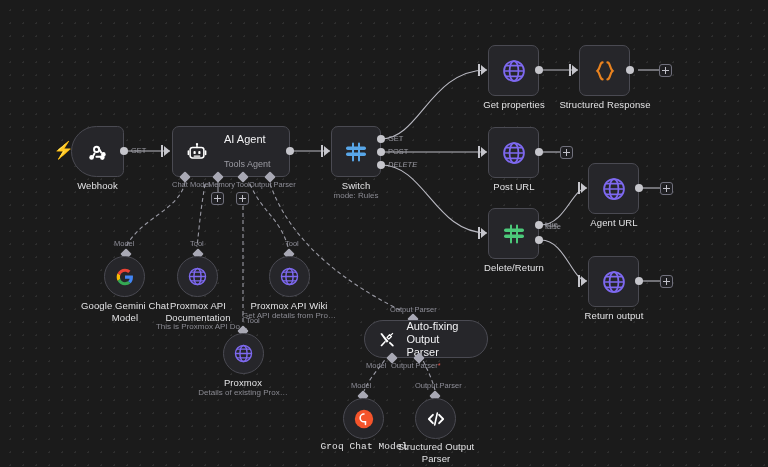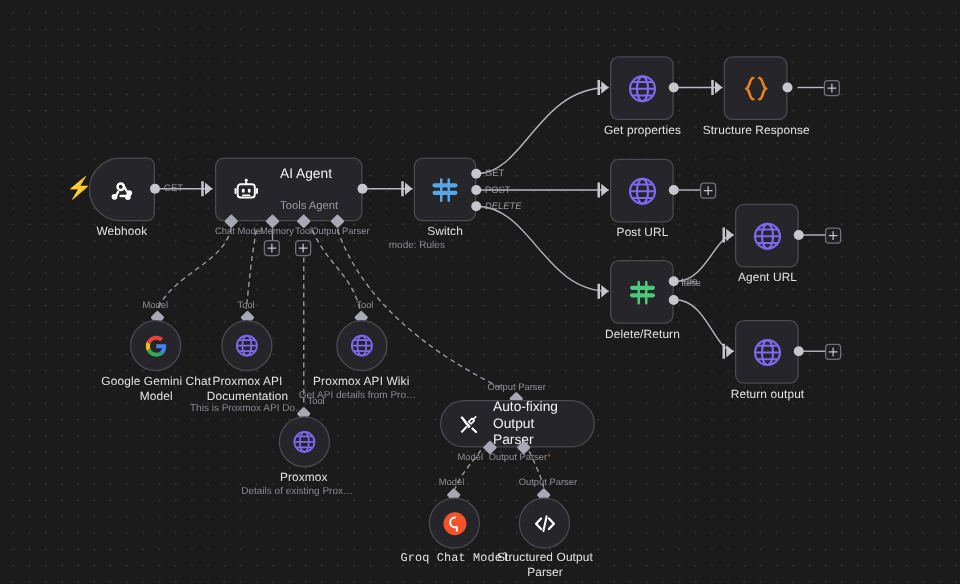--- a/index.html
+++ b/index.html
@@ -40,20 +40,21 @@
     position:absolute;
     text-align:center;
     font-size:9.5px;
     color:#e3e3e5;
     line-height:12px;
     letter-spacing:.1px;
     white-space:pre-line;
   }
   .subcaption{
     position:absolute;
+    text-align:center;
     font-size:8px;
     color:#8b8b93;
     line-height:10px;
     white-space:nowrap;
     overflow:hidden;
   }
   .ntitle{font-size:11px;color:#f2f2f4;line-height:13px;}
   .nsub{font-size:9px;color:#9b9ba3;line-height:11px;margin-top:13px;}
   .titlewrap{display:flex;flex-direction:column;justify-content:center;}
 
@@ -234,21 +235,21 @@
     <div class="inarrow" style="left:572px;top:65px;"></div>
     <div class="inbar" style="left:569px;top:64px;"></div>
     <div class="box" style="left:579px;top:45px;width:51px;height:51px;">
       <svg width="28" height="28" viewBox="0 0 28 28">
         <path d="M11.6 5.4 C 8.6 5.4 9.4 11.6 6.4 13.9 C 9.4 16.2 8.6 22.4 11.6 22.4" fill="none" stroke="#e8821f" stroke-width="2.1" stroke-linecap="round"></path>
         <path d="M16.4 5.4 C 19.4 5.4 18.6 11.6 21.6 13.9 C 18.6 16.2 19.4 22.4 16.4 22.4" fill="none" stroke="#e8821f" stroke-width="2.1" stroke-linecap="round"></path>
       </svg>
     </div>
     <div class="port" style="left:626px;top:66px;"></div>
     <div class="plusbtn" style="left:659px;top:64px;"></div>
-    <div class="caption" style="left:559px;top:99px;width:92px;">Structure Response</div>
+    <div class="caption" style="left:559px;top:99px;width:92px;">Structured Response</div>
   </div>
 
   <div class="node">
     <div class="inarrow" style="left:481px;top:147px;"></div>
     <div class="inbar" style="left:478px;top:146px;"></div>
     <div class="box" style="left:488px;top:127px;width:51px;height:51px;">
       <svg width="26" height="26" viewBox="0 0 24 24">
         <circle cx="12" cy="12" r="9.2" fill="none" stroke="#7e69f0" stroke-width="1.6"></circle>
         <ellipse cx="12" cy="12" rx="4.1" ry="9.2" fill="none" stroke="#7e69f0" stroke-width="1.6"></ellipse>
         <path d="M2.8 12 h18.4 M4.3 7 h15.4 M4.3 17 h15.4" stroke="#7e69f0" stroke-width="1.5"></path>
@@ -360,21 +361,21 @@
         <path d="M2.8 12 h18.4 M4.3 7 h15.4 M4.3 17 h15.4" stroke="#7e69f0" stroke-width="1.5"></path>
       </svg>
     </div>
     <div class="caption" style="left:197px;top:377px;width:92px;">Proxmox</div>
     <div class="subcaption" style="left:193px;top:388px;width:100px;">Details of existing Prox…</div>
   </div>
 
   <div class="node">
     <div class="plabel" style="left:390px;top:305px;">Output Parser</div>
     <div class="diamond" style="left:409px;top:315px;"></div>
-    <div class="box wide" style="left:352px;top:320px;width:124px;height:38px;border-radius:19px;">
+    <div class="box wide" style="left:364px;top:320px;width:124px;height:38px;border-radius:19px;">
       <svg width="19" height="19" viewBox="0 0 24 24">
         <path d="M3.2 4.2 L5.4 3 L14.6 14.4 L12.2 16.4 Z" fill="#ffffff"></path>
         <path d="M16.5 16.5 L20.5 20.5" stroke="#ffffff" stroke-width="2.4" stroke-linecap="round"></path>
         <path d="M20.6 3.2 L17.2 6.6 L16 5.4 L12.4 9 L14.9 11.5 L18.5 7.9 L17.3 6.7" fill="none" stroke="#ffffff" stroke-width="1.7" stroke-linejoin="round"></path>
         <path d="M9.6 13.6 L3.4 20.2 L5.2 21.6 L11 15.2 Z" fill="#ffffff"></path>
       </svg>
       <div class="ntitle" style="white-space:pre-line;">Auto-fixing Output
 Parser</div>
     </div>
     <div class="diamond" style="left:388px;top:354px;"></div>

